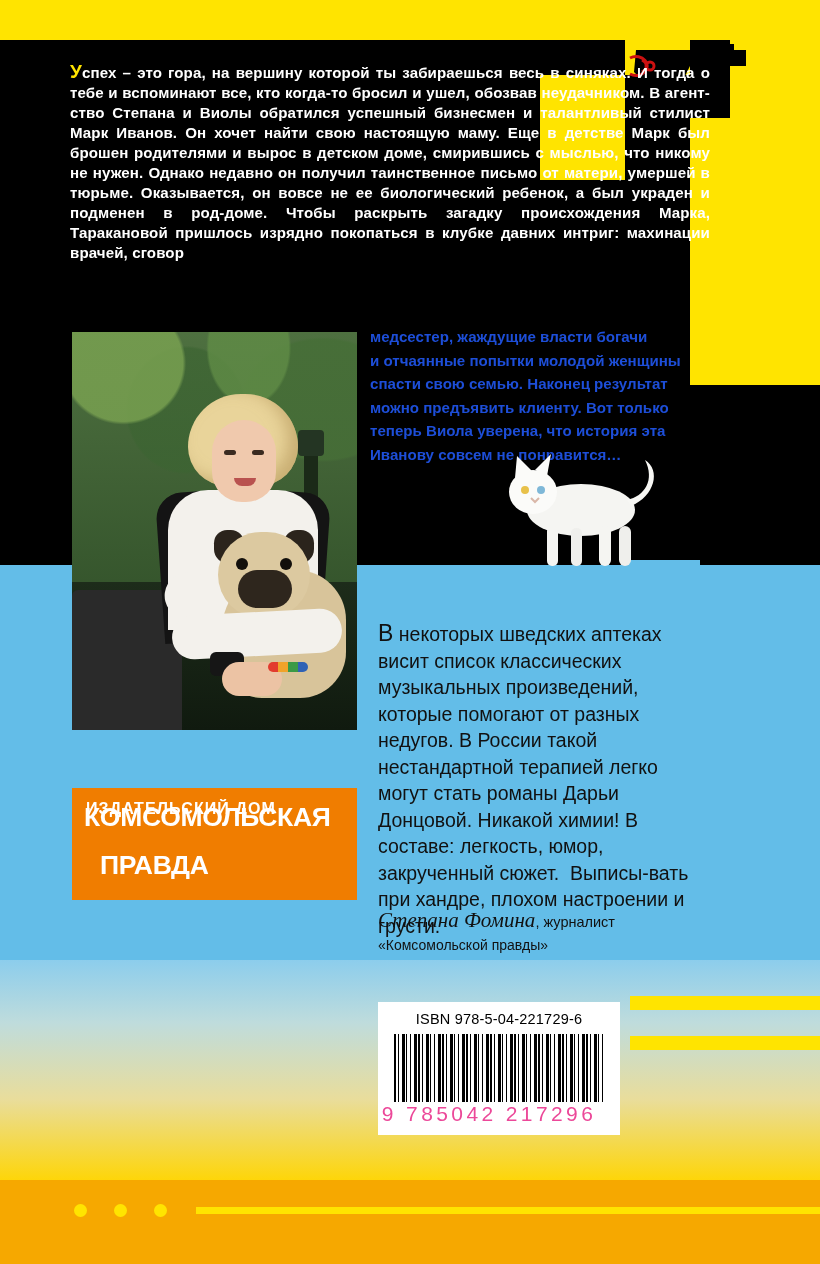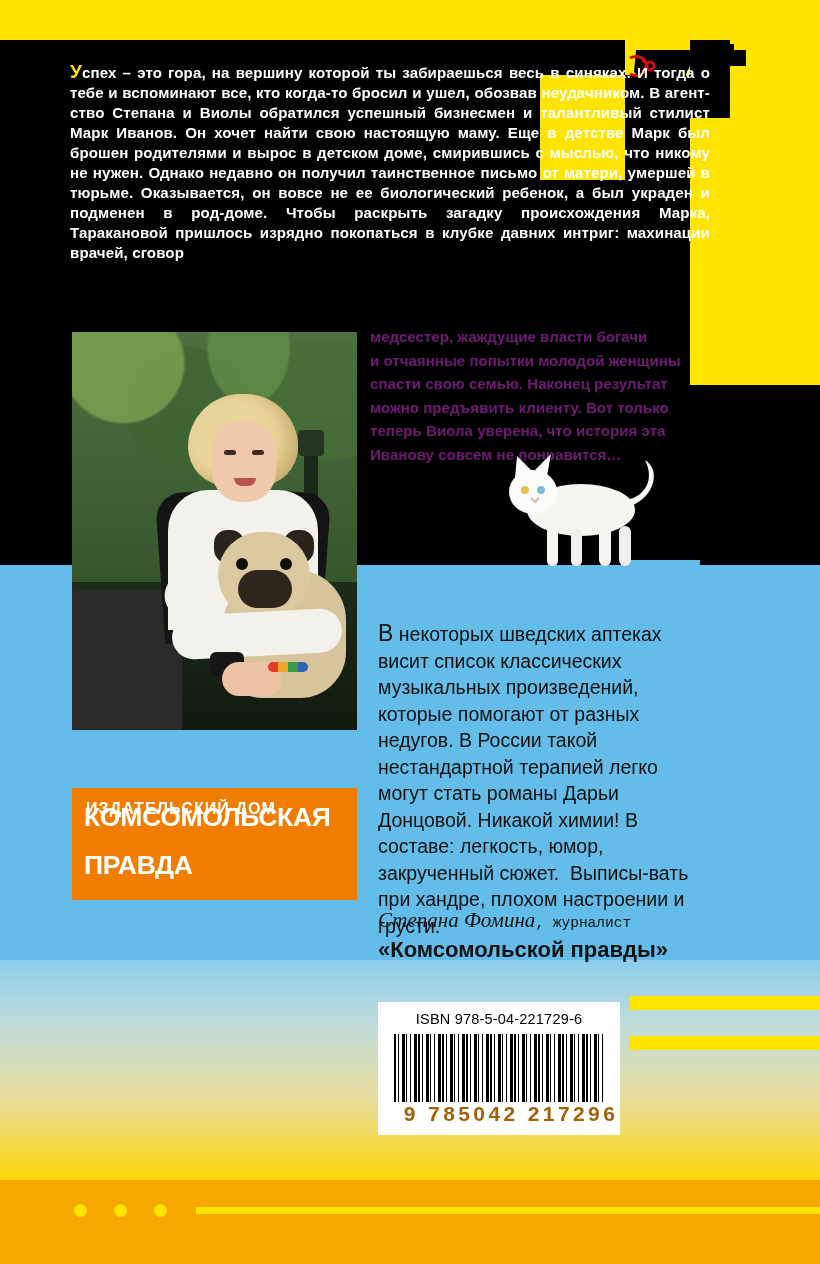--- a/index.html
+++ b/index.html
@@ -71,21 +71,21 @@
     text-align:justify;
     z-index:6;
     white-space:pre-wrap;
   }
   .blurb .dropcap{
     color:#ffe400;
     font-size:19px;
   }
   .blurb-tail{
     position:absolute;left:370px;top:325px;width:340px;
-    color:#701a75;font-size:15.1px;line-height:23.6px;font-weight:bold;
+    color:#1d4ed8;font-size:15.1px;line-height:23.6px;font-weight:bold;
     text-align:left;z-index:6;white-space:pre-wrap;
   }
 
   
   .cat{
     position:absolute;left:495px;top:440px;width:170px;height:140px;z-index:7;
   }
 
   
   .photo{
@@ -182,56 +182,56 @@
     position:absolute;left:72px;top:788px;width:285px;height:112px;
     background:#f07d00;z-index:9;color:#fff;
   }
   .publisher .small{
     position:absolute;left:14px;top:12px;font-size:16px;font-weight:bold;letter-spacing:1.1px;
   }
   .publisher .big1{
     position:absolute;left:12px;top:14px;font-size:26.5px;font-weight:bold;letter-spacing:-0.3px;
   }
   .publisher .big2{
-    position:absolute;left:12px;top:62px;font-size:26.5px;font-weight:bold;letter-spacing:-0.3px;
+    position:absolute;left:28px;top:62px;font-size:26.5px;font-weight:bold;letter-spacing:-0.3px;
   }
 
   
   .review{
     position:absolute;left:378px;top:620px;width:330px;z-index:9;
     color:#111;font-size:19.5px;line-height:26.5px;white-space:pre-wrap;
   }
   .review .dropcap{font-size:23px;}
   .reviewer{
     position:absolute;left:378px;top:908px;width:340px;z-index:9;color:#111;
   }
   .reviewer .name{
     font-family:"Liberation Serif", serif;font-style:italic;font-size:21px;
   }
-  .reviewer .role{font-size:14.5px;font-family:Liberation Mono, monospace;}
-  .reviewer .paper{display:block;margin-top:4px;font-size:22px;font-weight:bold;}
+  .reviewer .role{font-size:14.5px;}
+  .reviewer .paper{display:block;margin-top:4px;font-size:14px;}
 
   
   .barcode-box{
     position:absolute;left:378px;top:1002px;width:242px;height:133px;background:#fff;z-index:10;
   }
   .isbn{
     position:absolute;left:0;top:9px;width:242px;text-align:center;
     font-size:14.5px;color:#000;letter-spacing:.2px;
   }
   .bars{
     position:absolute;left:16px;top:32px;width:212px;height:68px;
     background:repeating-linear-gradient(90deg,
       #000 0 2px, #fff 2px 4px, #000 4px 5px, #fff 5px 8px,
       #000 8px 11px, #fff 11px 12px, #000 12px 13px, #fff 13px 16px,
       #000 16px 17px, #fff 17px 20px, #000 20px 23px, #fff 23px 24px);
   }
   .digits{
-    position:absolute;left:22px;top:100px;width:222px;text-align:center;
-    font-size:21px;letter-spacing:3.4px;color:#a16207;font-weight:bold;
+    position:absolute;left:0;top:100px;width:222px;text-align:center;
+    font-size:21px;letter-spacing:3.4px;color:#ec4899;font-weight:normal;
   }
 
   
   .yb1{position:absolute;left:630px;top:996px;width:190px;height:14px;background:#ffe400;}
   .yb2{position:absolute;left:630px;top:1036px;width:190px;height:14px;background:#ffe400;}
 
   
   .dot{position:absolute;width:13px;height:13px;border-radius:50%;background:#ffe400;top:1204px;}
   .d1{left:74px;} .d2{left:114px;} .d3{left:154px;}
   .bottom-bar{position:absolute;left:196px;top:1207px;width:624px;height:7px;background:#ffe400;}

